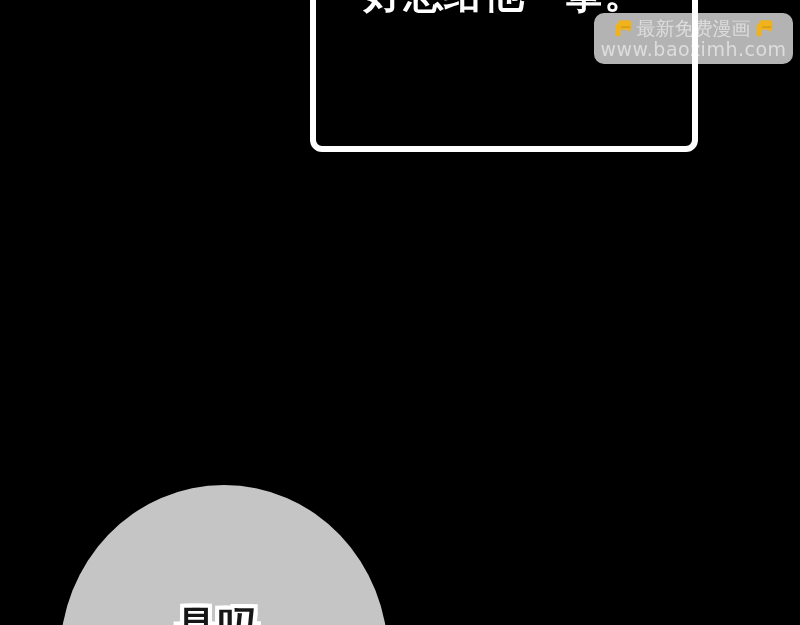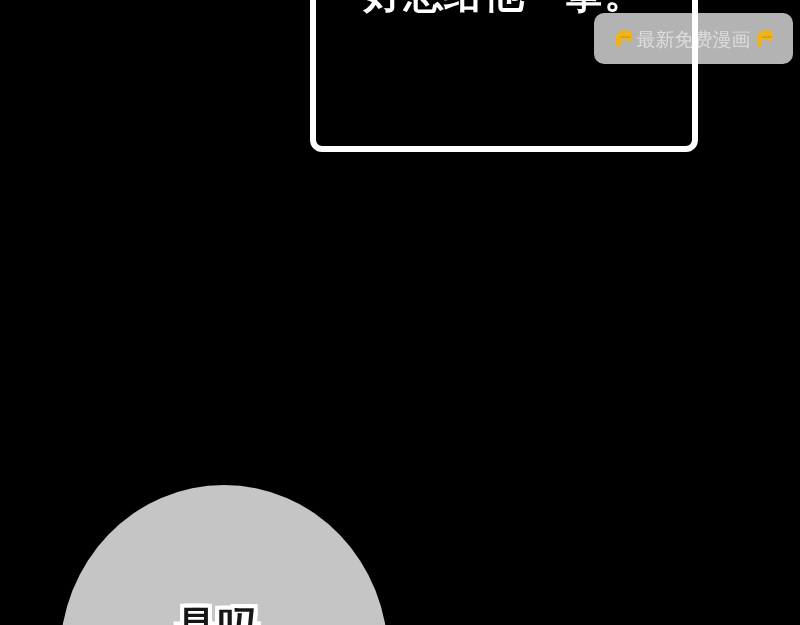--- a/index.html
+++ b/index.html
@@ -106,16 +106,17 @@
       <rect x="16.5" y="11" width="4" height="4.5" rx="2" fill="#f1b31c"></rect>
     </svg>
     <span>最新免费漫画</span>
     <svg class="hand-icon" viewBox="0 0 24 24" xmlns="http://www.w3.org/2000/svg" aria-hidden="true">
       <rect x="6" y="2.5" width="15" height="11" rx="3.5" fill="#f1b31c"></rect>
       <rect x="3.2" y="6.5" width="5.6" height="15" rx="2.8" fill="#f1b31c"></rect>
       <rect x="9" y="9.5" width="11" height="2" rx="1" fill="#d89e14"></rect>
       <rect x="16.5" y="11" width="4" height="4.5" rx="2" fill="#f1b31c"></rect>
     </svg>
   </div>
+  <div class="watermark-line2">www.baozimh.com</div>
 </div>
 
 <div class="bottom-bubble"></div>
 <div class="bubble-text">是吗</div>
 
 </body></html>

